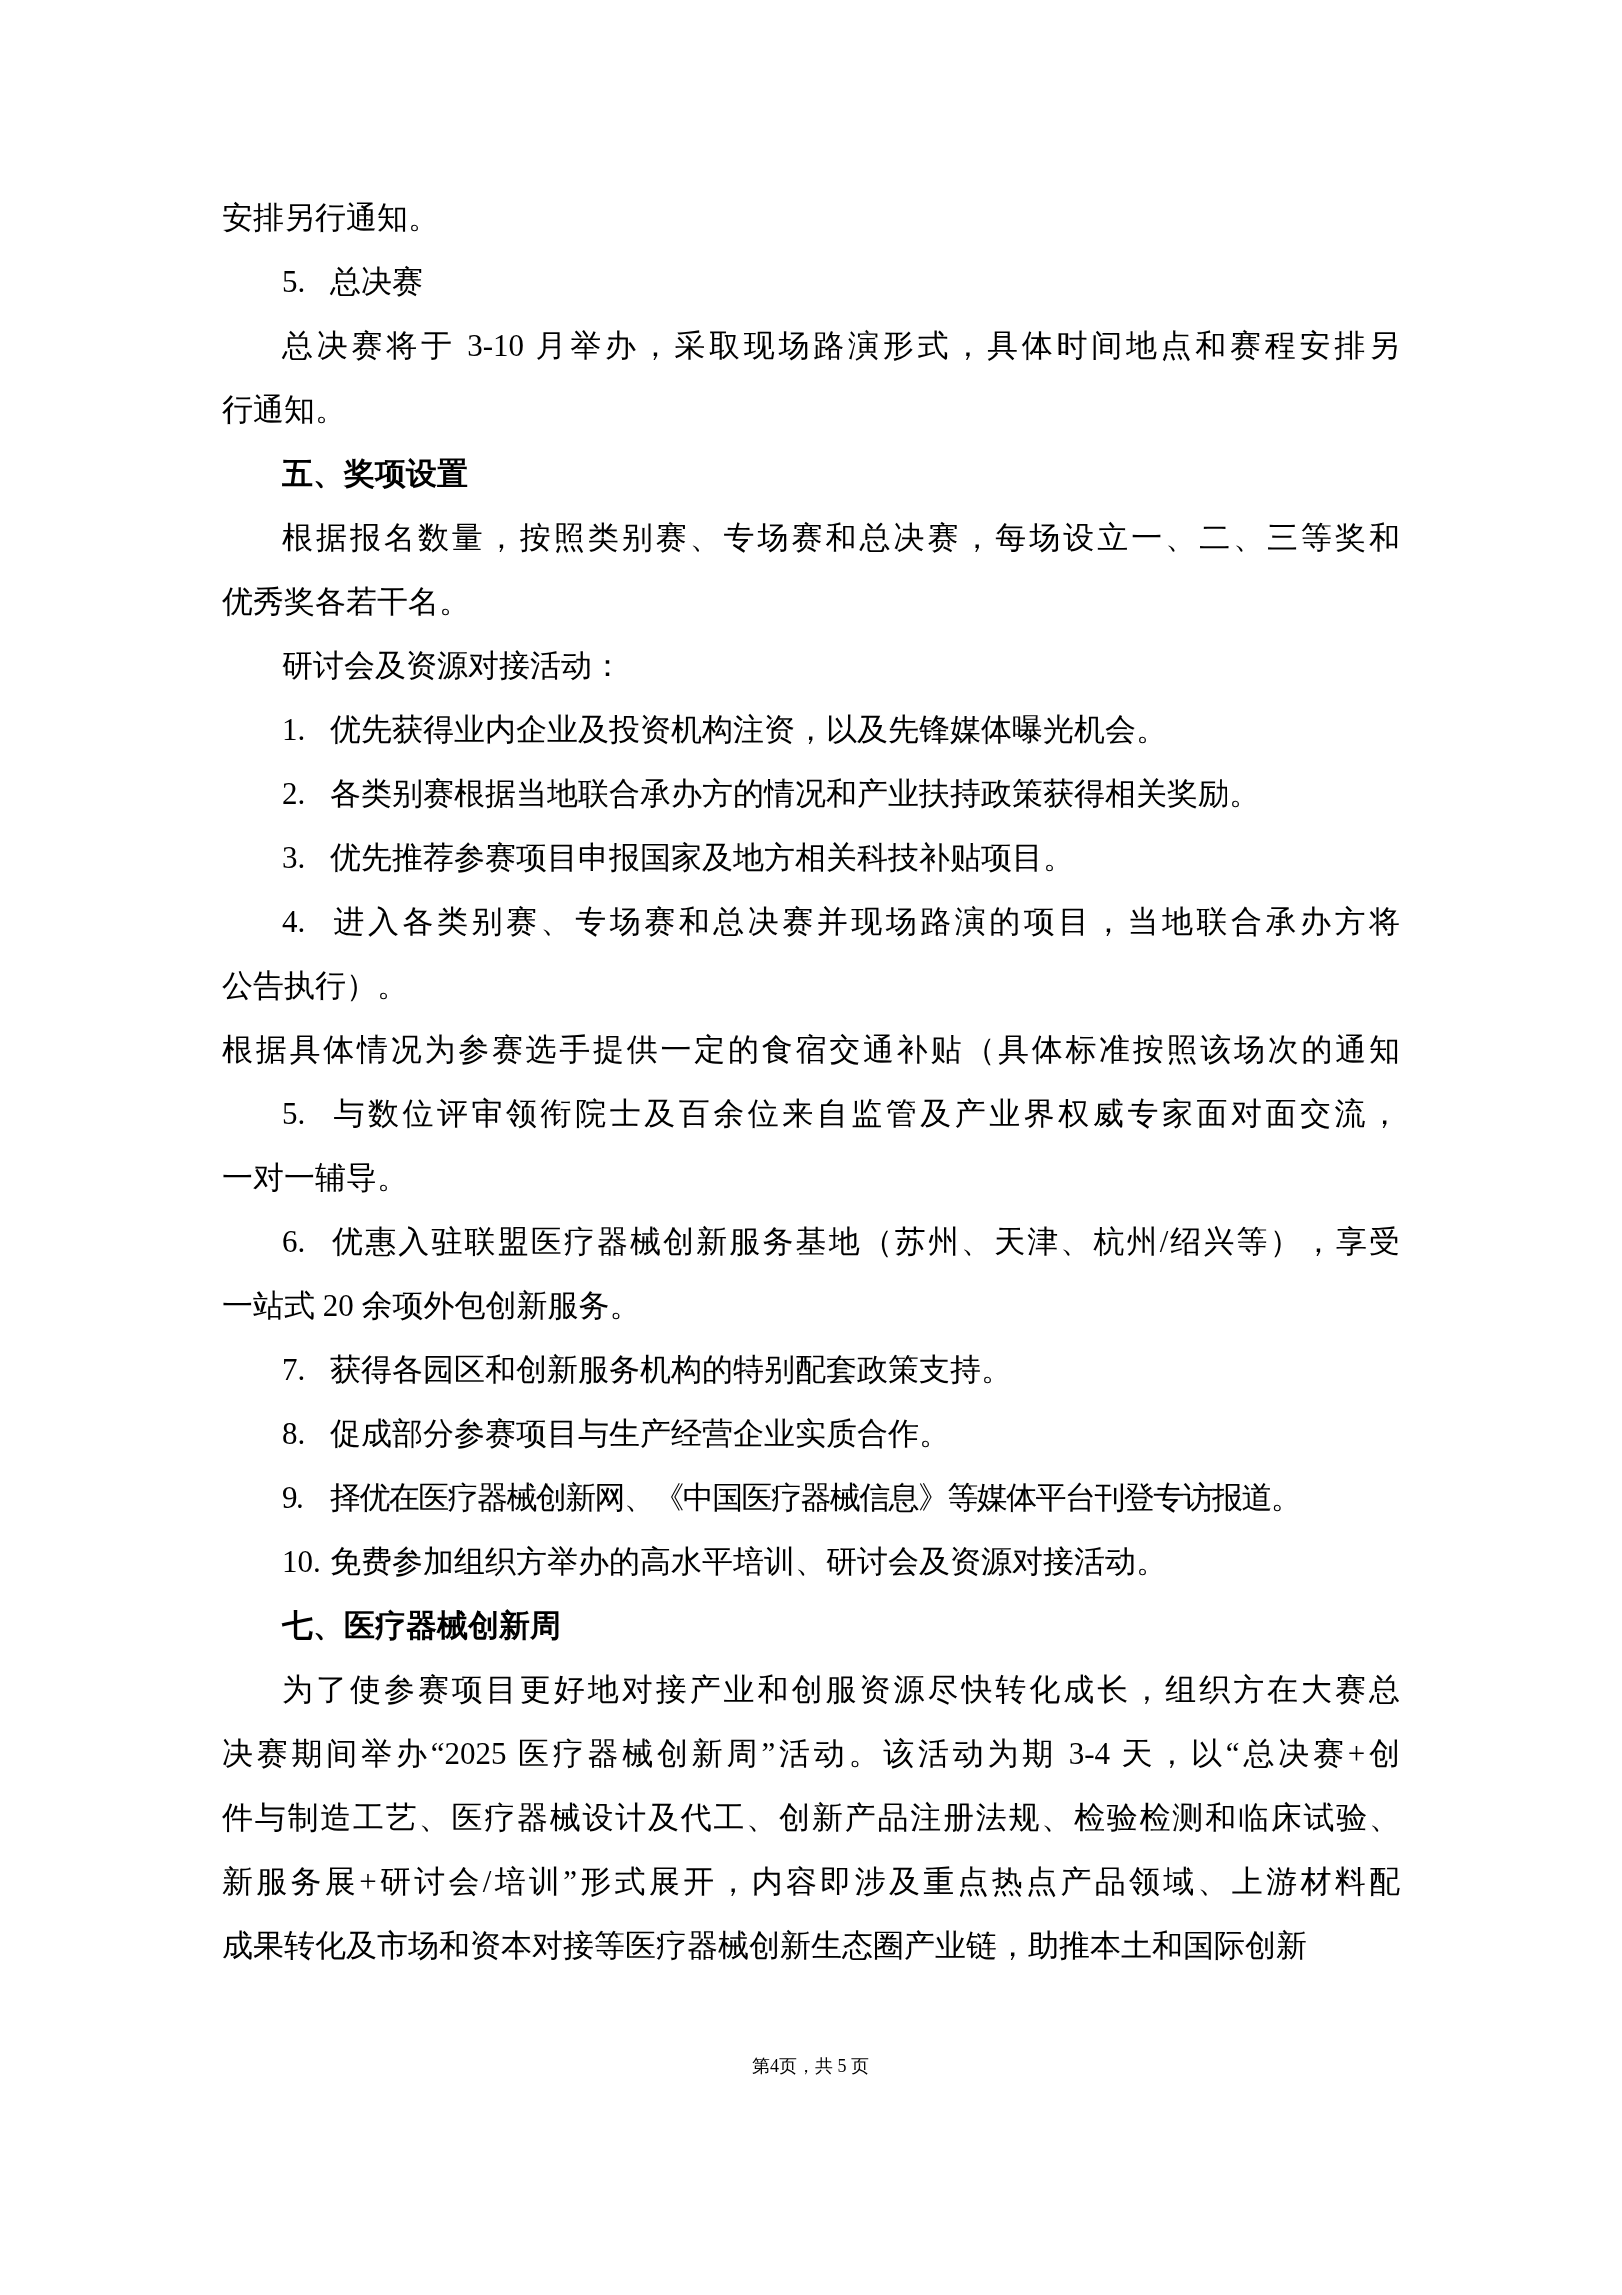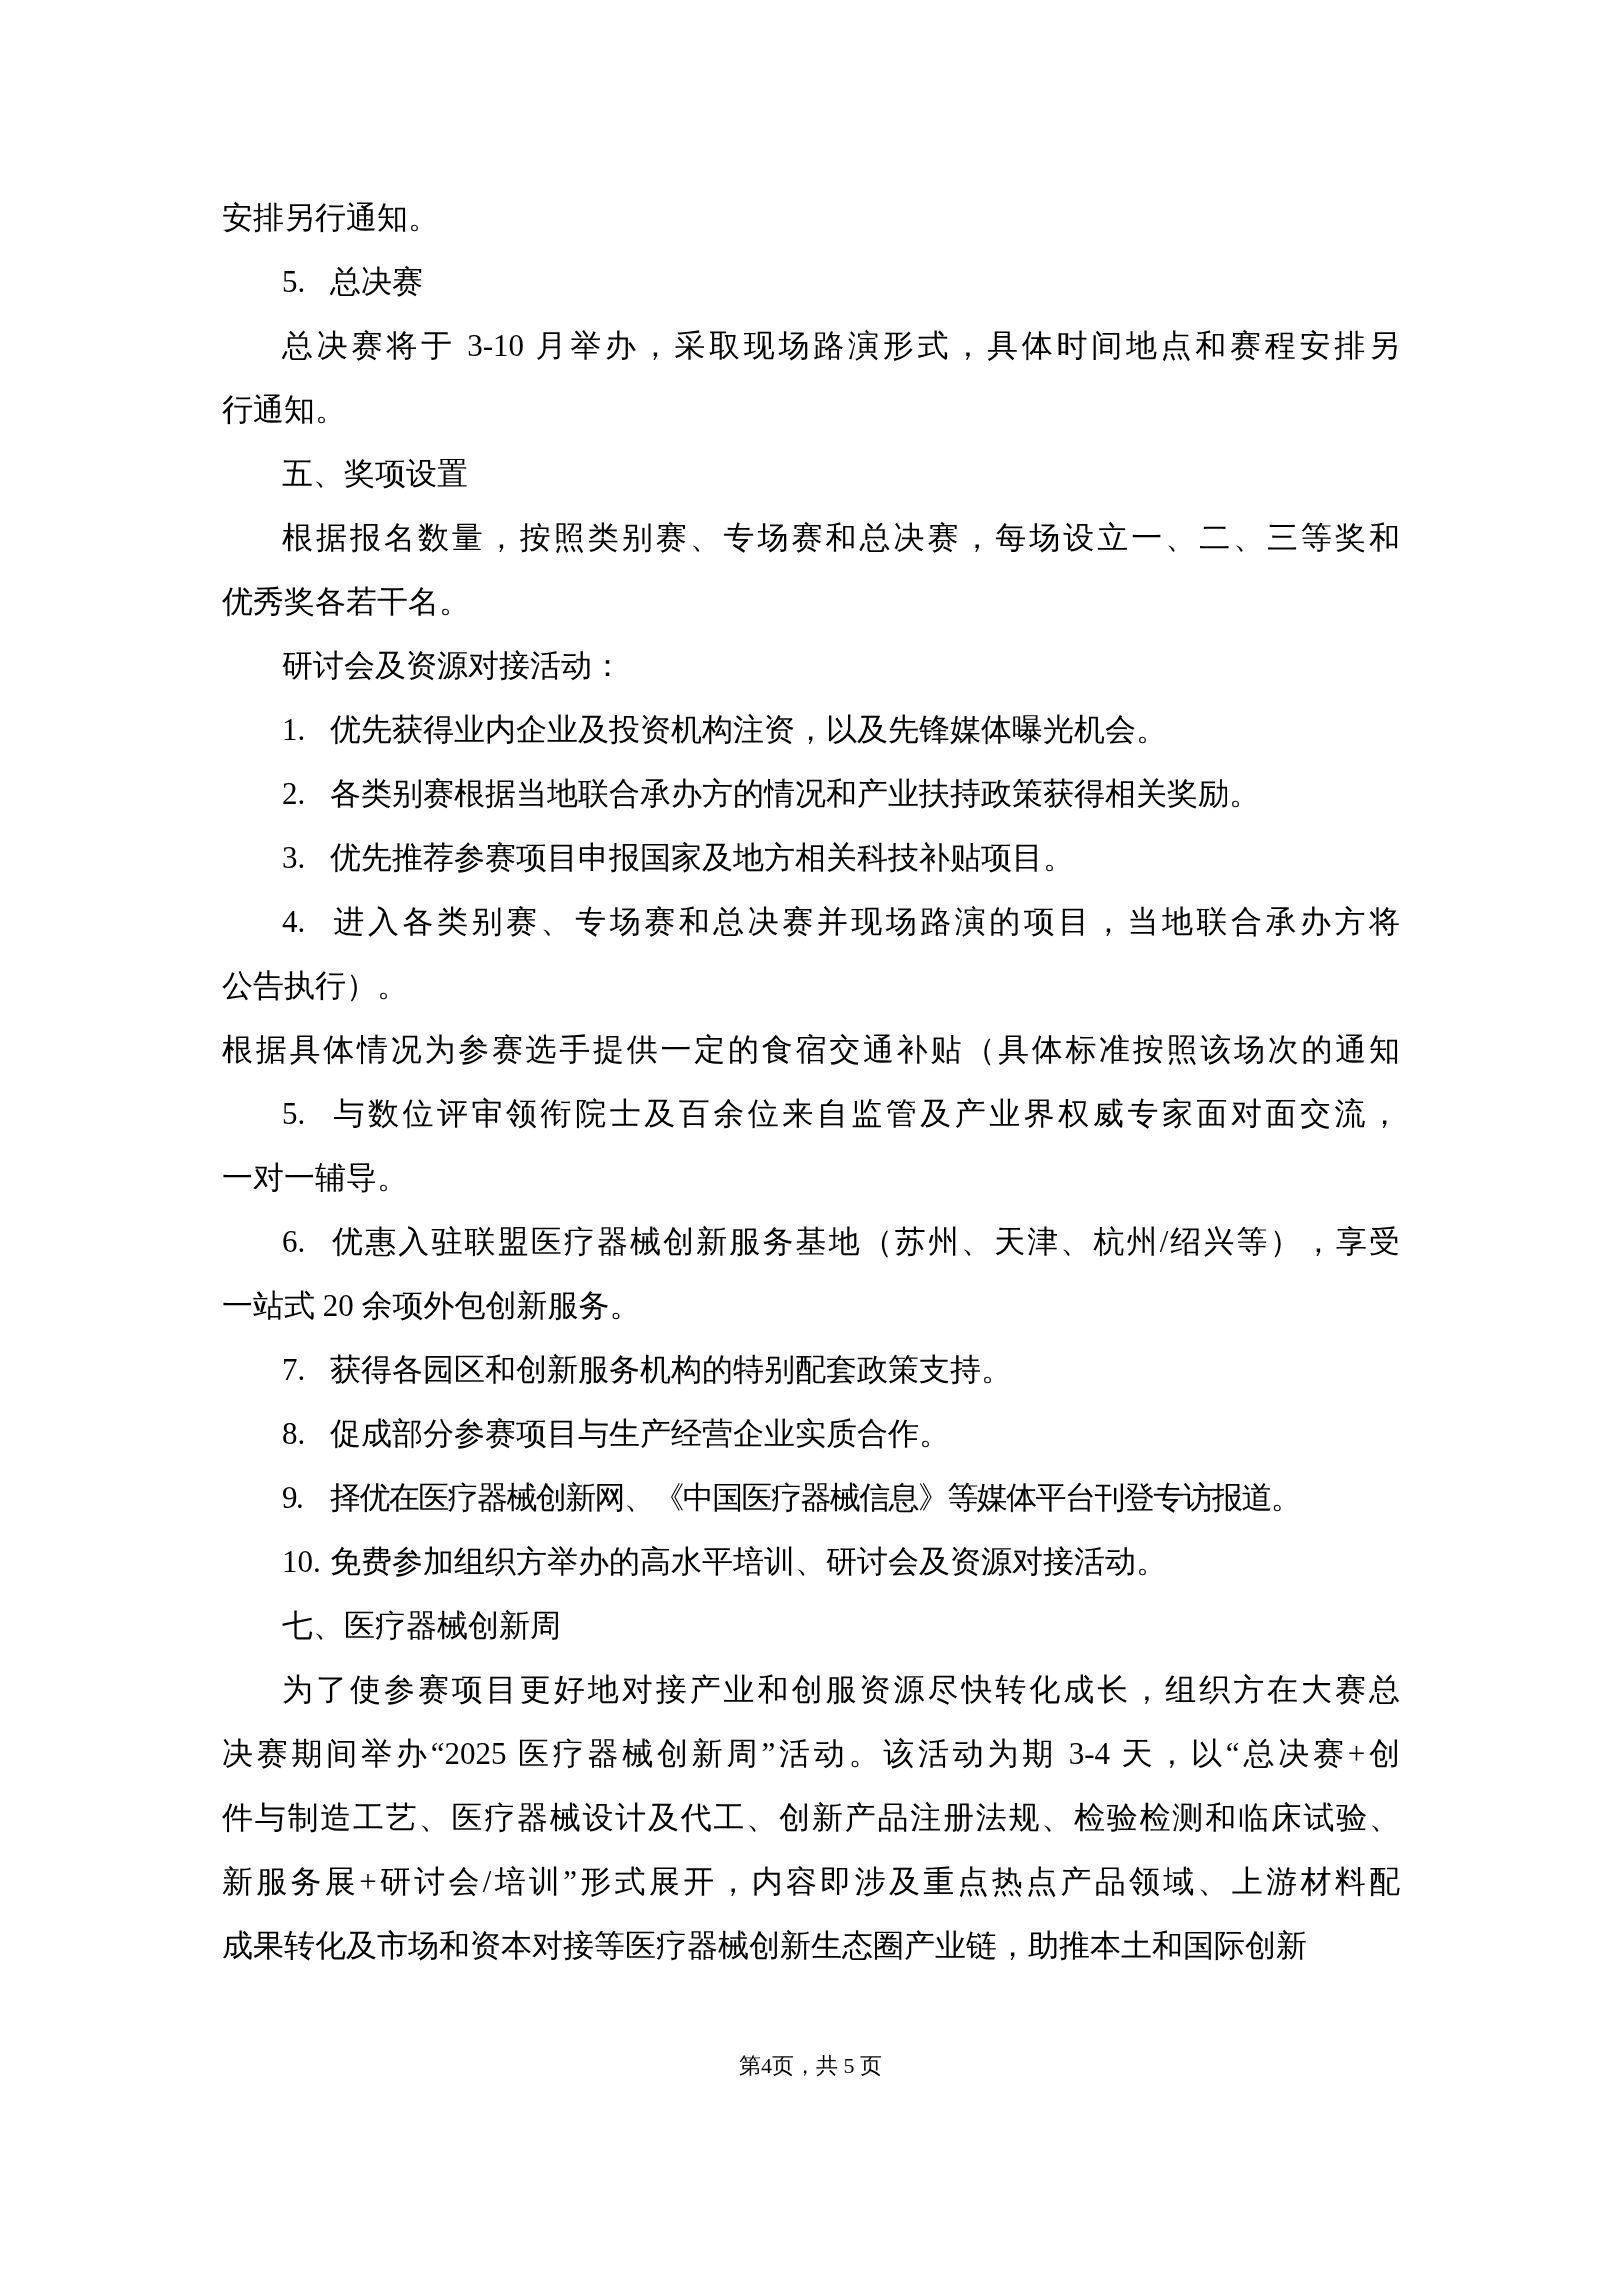--- a/index.html
+++ b/index.html
@@ -37,38 +37,38 @@
     text-align: justify;
     text-align-last: justify;
   }
   
   .line.first {
     text-indent: 60px;
   }
   
   .line.heading {
     text-indent: 60px;
-    font-weight: normal;
+    font-weight: bold;
   }
   
   .line .num {
     display: inline-block;
     width: 48px;
     margin-left: 60px;
   }
   .line.tight {
     letter-spacing: -1.6px;
   }
   .footer {
     position: absolute;
     left: 0;
     top: 2053px;
     width: 1621px;
     text-align: center;
-    font-size: 22px;
+    font-size: 18px;
     line-height: 26px;
     color: #000000;
     font-family: "Liberation Serif", "DejaVu Serif", serif;
   }
 </style>
 </head>
 <body>
 
 <div class="page">
   <div class="content">

